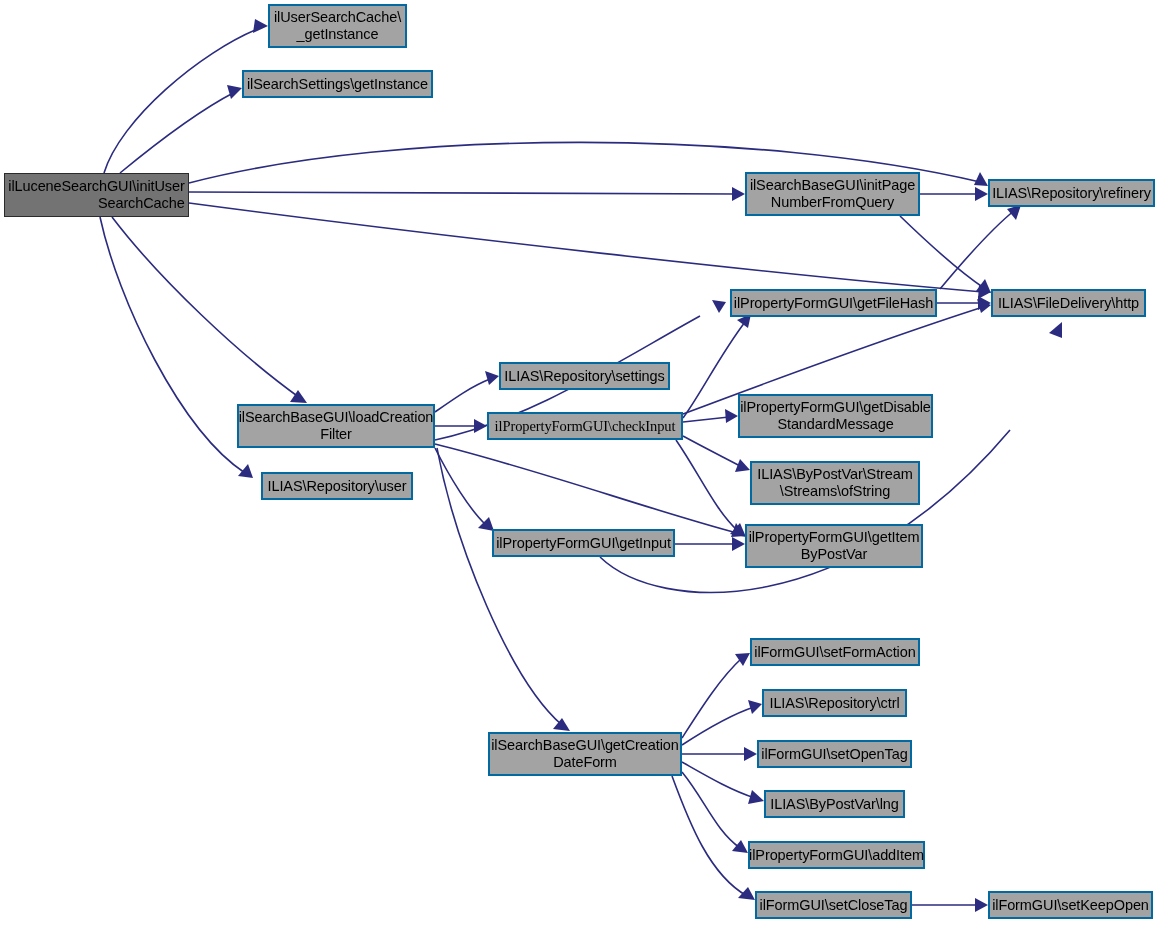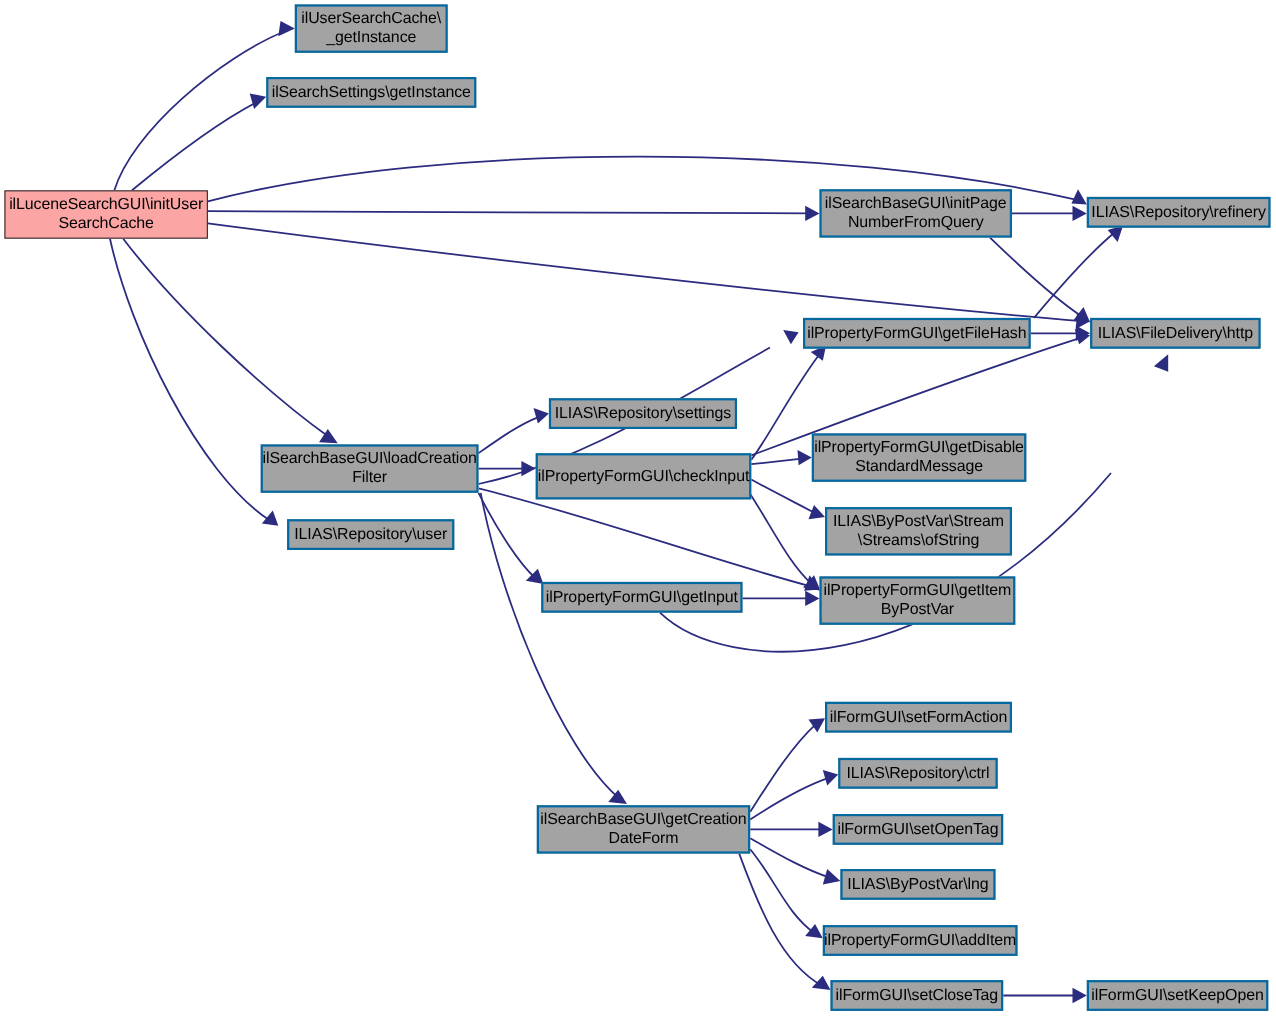--- a/index.html
+++ b/index.html
@@ -40,22 +40,23 @@
     font-size: 14.5px;
     line-height: 17px;
     text-align: center;
     display: flex;
     align-items: center;
     justify-content: center;
     white-space: pre-line;
     letter-spacing: -0.1px;
   }
   .node.root {
-    background: #fca5a5;
+    background: #737373;
     border: 1px solid #2b2b2b;
+    text-align: right;
   }
   .edge {
     fill: none;
     stroke: #2b2b7f;
     stroke-width: 1.6;
   }
   .arrowhead {
     fill: #2b2b7f;
     stroke: none;
   }
@@ -135,21 +136,21 @@
 _getInstance</div>
       <div class="node" style="left: 745px; top: 172px; width: 175px; height: 44px;">ilSearchBaseGUI\initPage
 NumberFromQuery</div>
       <div class="node" style="left: 242px; top: 70px; width: 191px; height: 28px;">ilSearchSettings\getInstance</div>
       <div class="node" style="left: 988px; top: 179px; width: 167px; height: 28px;">ILIAS\Repository\refinery</div>
       <div class="node" style="left: 730px; top: 289px; width: 207px; height: 28px;">ilPropertyFormGUI\getFileHash</div>
       <div class="node" style="left: 991px; top: 289px; width: 155px; height: 28px;">ILIAS\FileDelivery\http</div>
       <div class="node" style="left: 237px; top: 404px; width: 198px; height: 44px;">ilSearchBaseGUI\loadCreation
 Filter</div>
       <div class="node" style="left: 499px; top: 362px; width: 171px; height: 28px;">ILIAS\Repository\settings</div>
-      <div class="node" style="left: 487px; top: 412px; width: 196px; height: 42px;">ilPropertyFormGUI\checkInput</div>
+      <div class="node" style="left: 487px; top: 412px; width: 196px; height: 28px; font-family: Liberation Serif, serif;">ilPropertyFormGUI\checkInput</div>
       <div class="node" style="left: 261px; top: 472px; width: 152px; height: 28px;">ILIAS\Repository\user</div>
       <div class="node" style="left: 738px; top: 394px; width: 195px; height: 44px;">ilPropertyFormGUI\getDisable
 StandardMessage</div>
       <div class="node" style="left: 750px; top: 461px; width: 170px; height: 44px;">ILIAS\ByPostVar\Stream
 \Streams\ofString</div>
       <div class="node" style="left: 745px; top: 524px; width: 178px; height: 44px; text-align: center;">ilPropertyFormGUI\getItem
 ByPostVar</div>
       <div class="node" style="left: 492px; top: 529px; width: 183px; height: 28px;">ilPropertyFormGUI\getInput</div>
       <div class="node" style="left: 488px; top: 732px; width: 194px; height: 44px;">ilSearchBaseGUI\getCreation
 DateForm</div>

